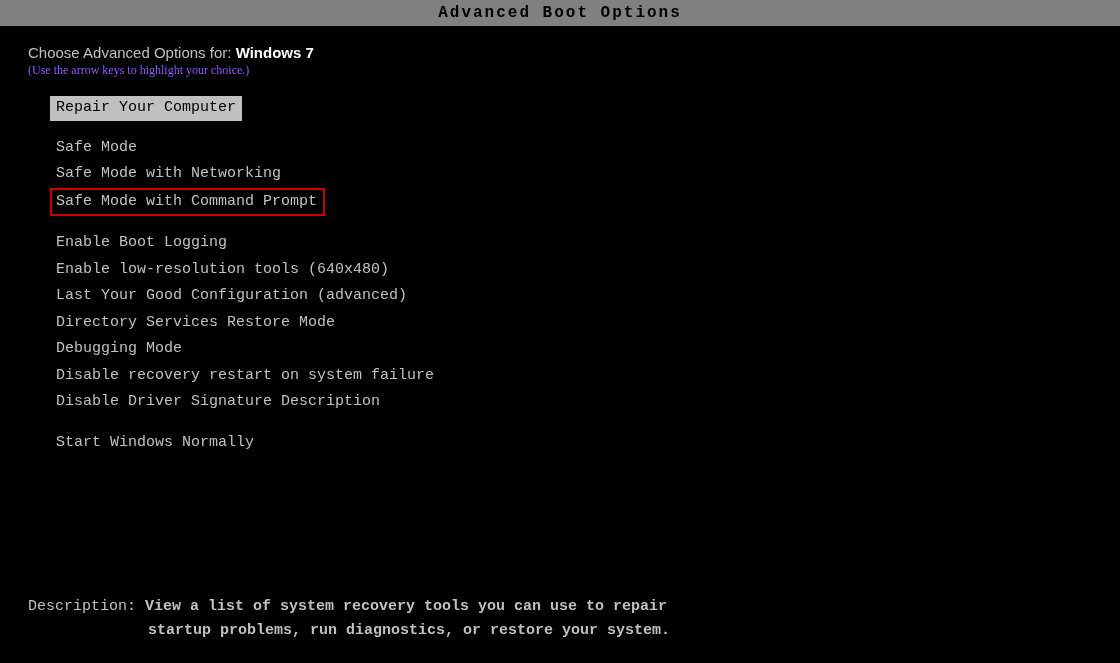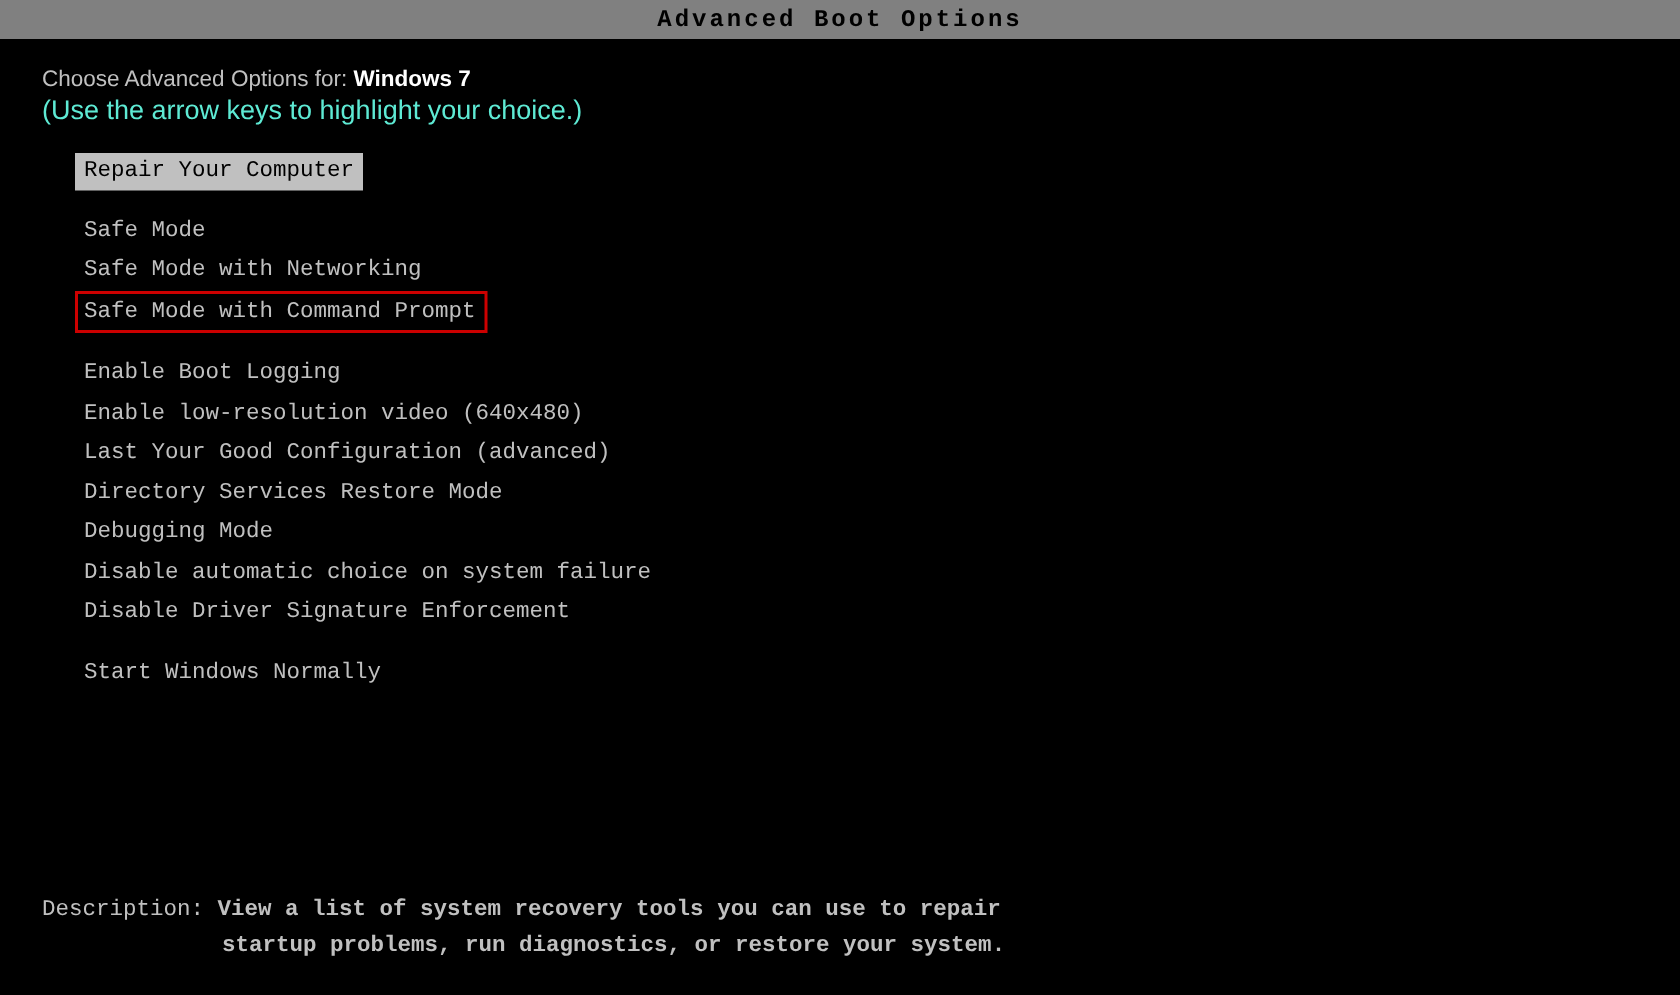--- a/index.html
+++ b/index.html
@@ -49,24 +49,24 @@
       color: #c0c0c0;
       font-family: Liberation Sans, sans-serif;
     }
 
     .choose-line .bold-text {
       font-weight: bold;
       color: #ffffff;
     }
 
     .arrow-line {
-      font-size: 18px;
+      font-size: 12px;
       margin-bottom: 18px;
-      color: #5eead4;
-      font-family: Liberation Sans, sans-serif;
+      color: #8b5cf6;
+      font-family: Liberation Serif, serif;
     }
 
     .menu-section {
       margin-bottom: 8px;
     }
 
     .menu-item {
       font-size: 15px;
       padding: 2px 0 2px 28px;
       color: #c0c0c0;
@@ -143,26 +143,26 @@
     <div class="menu-group">
       <div class="menu-item">Safe Mode</div>
       <div class="menu-item">Safe Mode with Networking</div>
       <div>
         <span class="menu-item highlighted">Safe Mode with Command Prompt</span>
       </div>
     </div>
 
     <div class="menu-group">
       <div class="menu-item">Enable Boot Logging</div>
-      <div class="menu-item">Enable low-resolution video (640x480)</div>
+      <div class="menu-item">Enable low-resolution tools (640x480)</div>
       <div class="menu-item">Last Your Good Configuration (advanced)</div>
       <div class="menu-item">Directory Services Restore Mode</div>
       <div class="menu-item">Debugging Mode</div>
-      <div class="menu-item">Disable automatic choice on system failure</div>
-      <div class="menu-item">Disable Driver Signature Enforcement</div>
+      <div class="menu-item">Disable recovery restart on system failure</div>
+      <div class="menu-item">Disable Driver Signature Description</div>
     </div>
 
     <div class="menu-group">
       <div class="menu-item">Start Windows Normally</div>
     </div>
 
   </div>
 
   <div class="description-area">
     <span>Description: </span><span class="desc-text">View a list of system recovery tools you can use to repair</span>

